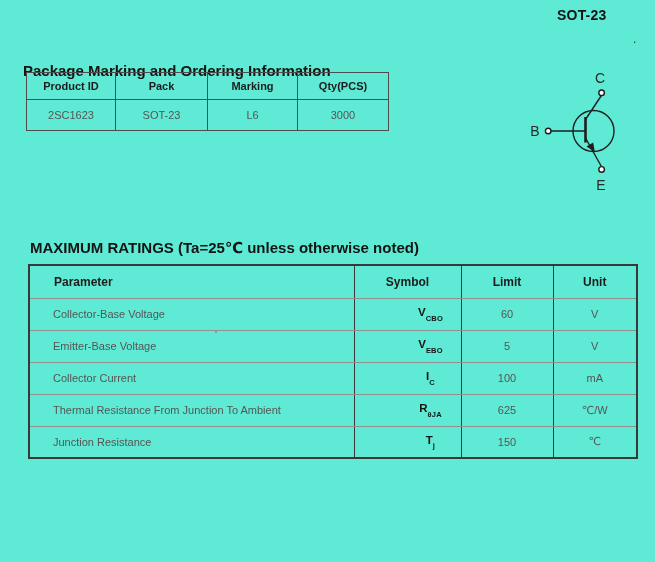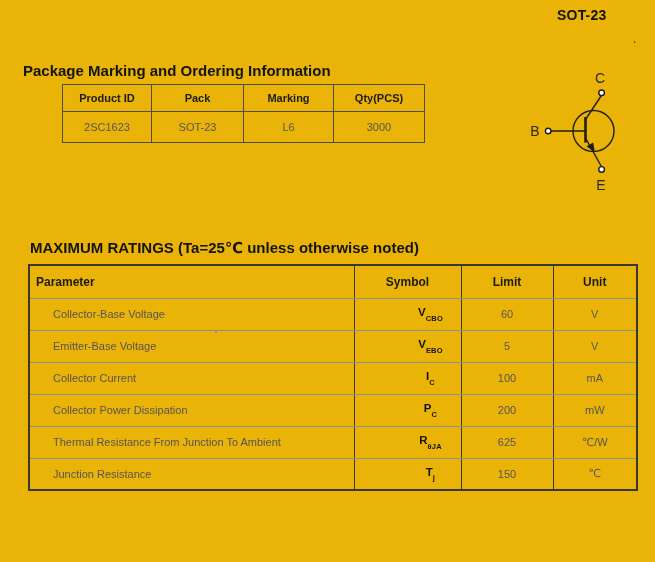--- a/index.html
+++ b/index.html
@@ -1,20 +1,20 @@
 <!DOCTYPE html>
 <html><head>
 <meta charset="utf-8">
 <style>
   * { margin:0; padding:0; box-sizing:border-box; }
   html,body { background:#e8e8e8; }
   .page {
     position:relative;
     width:655px; height:562px;
-    background:#eab308;
+    background:#5eead4;
     font-family:"Liberation Sans","DejaVu Sans",sans-serif;
     color:#1a1a1a;
     overflow:hidden;
     margin:0 auto;
   }
 
   
   .corner-label{
     position:absolute; left:557px; top:7px;
     font-size:14px; font-weight:bold; color:#141414;
@@ -33,21 +33,21 @@
   .section-title{
     position:absolute;
     font-size:15px; font-weight:bold; color:#141414;
   }
   .title-ordering{ left:23px; top:62px; }
   .title-ratings{ left:30px; top:239px; }
 
   
   table{ border-collapse:collapse; table-layout:fixed; }
   .order-table{
-    position:absolute; left:26px; top:84px;margin-left:36px;
+    position:absolute; left:26px; top:72px;
   }
   .order-table th, .order-table td{
     border:1px solid #4d4d4d;
     text-align:center; vertical-align:middle;
     overflow:hidden; white-space:nowrap;
   }
   .order-table th{ height:27px; font-size:11px; font-weight:bold; color:#1c1c1c; }
   .order-table td{ height:31px; font-size:11px; font-weight:normal; color:#555; }
 
   
@@ -61,21 +61,21 @@
     border-right:1.5px solid #383838;
     border-top:1px solid #8f8f8f;
     border-bottom:1px solid #8f8f8f;
     vertical-align:middle;
     overflow:hidden; white-space:nowrap;
   }
   .ratings-table th{
     height:33px; font-size:12px; font-weight:bold; color:#1c1c1c;
     text-align:center;
   }
-  .ratings-table th.param-col{ text-align:left; padding-left:6px;margin-left:44px; }
+  .ratings-table th.param-col{ text-align:left; padding-left:24px;margin-left:44px; }
   .ratings-table td{ height:32px; font-size:11px; color:#555; text-align:center; }
   .ratings-table td.param{ text-align:left; padding-left:23px; }
   .ratings-table td.sym{ font-weight:bold; color:#141414; font-size:11.5px;padding-left:46px; }
   .ratings-table td.sym sub{ font-size:7.5px; font-weight:bold; position:relative; top:1px; letter-spacing:0.2px; }
 
   
   .transistor{
     position:absolute; left:525px; top:68px;
     width:120px; height:128px;
   }
@@ -168,26 +168,20 @@
         <td class="limit">5</td>
         <td class="unit">V</td>
       </tr>
       <tr>
         <td class="param">Collector Current</td>
         <td class="sym"><span>I</span><sub>C</sub></td>
         <td class="limit">100</td>
         <td class="unit">mA</td>
       </tr>
       <tr>
-        <td class="param">Collector Power Dissipation</td>
-        <td class="sym"><span>P</span><sub>C</sub></td>
-        <td class="limit">200</td>
-        <td class="unit">mW</td>
-      </tr>
-      <tr>
         <td class="param">Thermal Resistance From Junction To Ambient</td>
         <td class="sym"><span>R</span><sub>θJA</sub></td>
         <td class="limit">625</td>
         <td class="unit">℃/W</td>
       </tr>
       <tr>
         <td class="param">Junction Resistance</td>
         <td class="sym"><span>T</span><sub>j</sub></td>
         <td class="limit">150</td>
         <td class="unit">℃</td>

